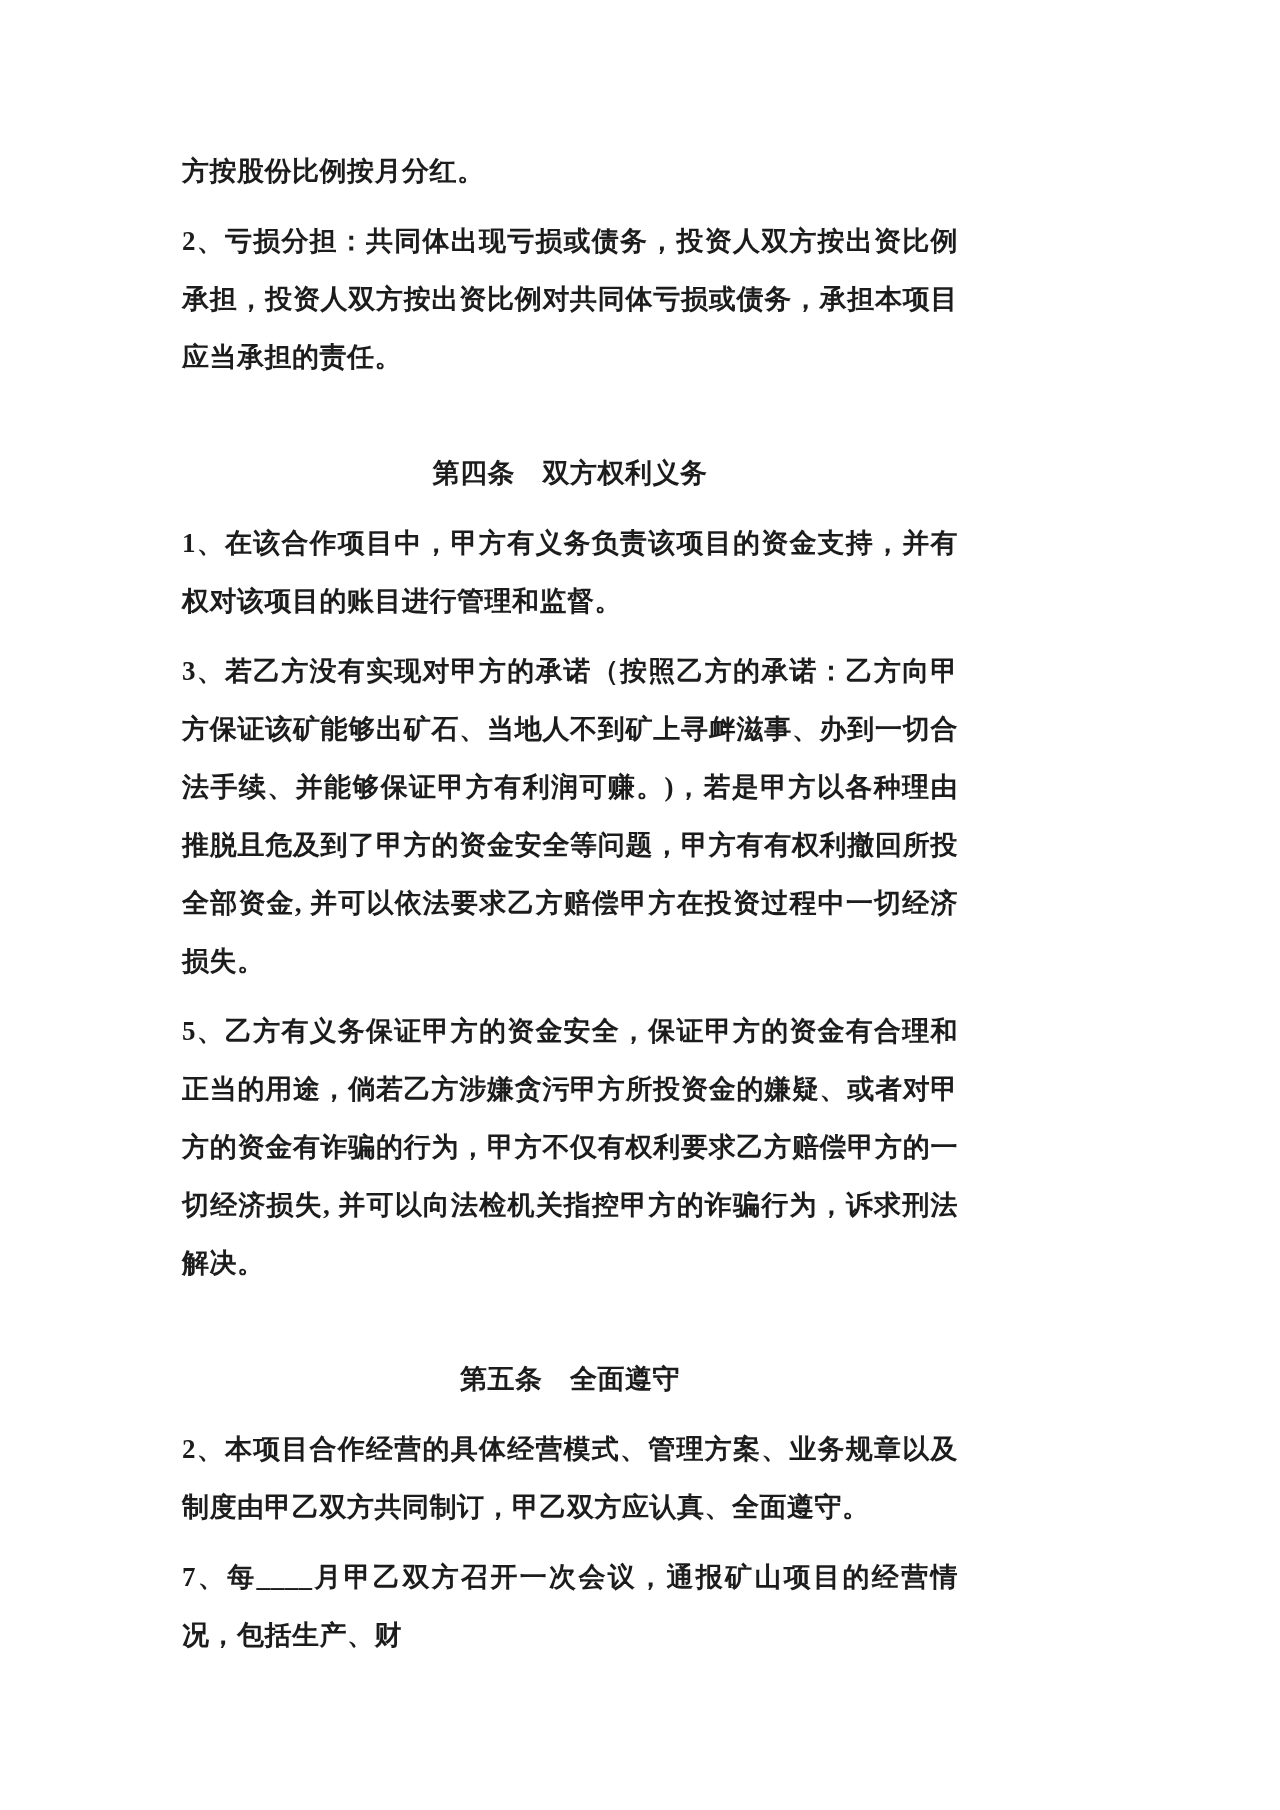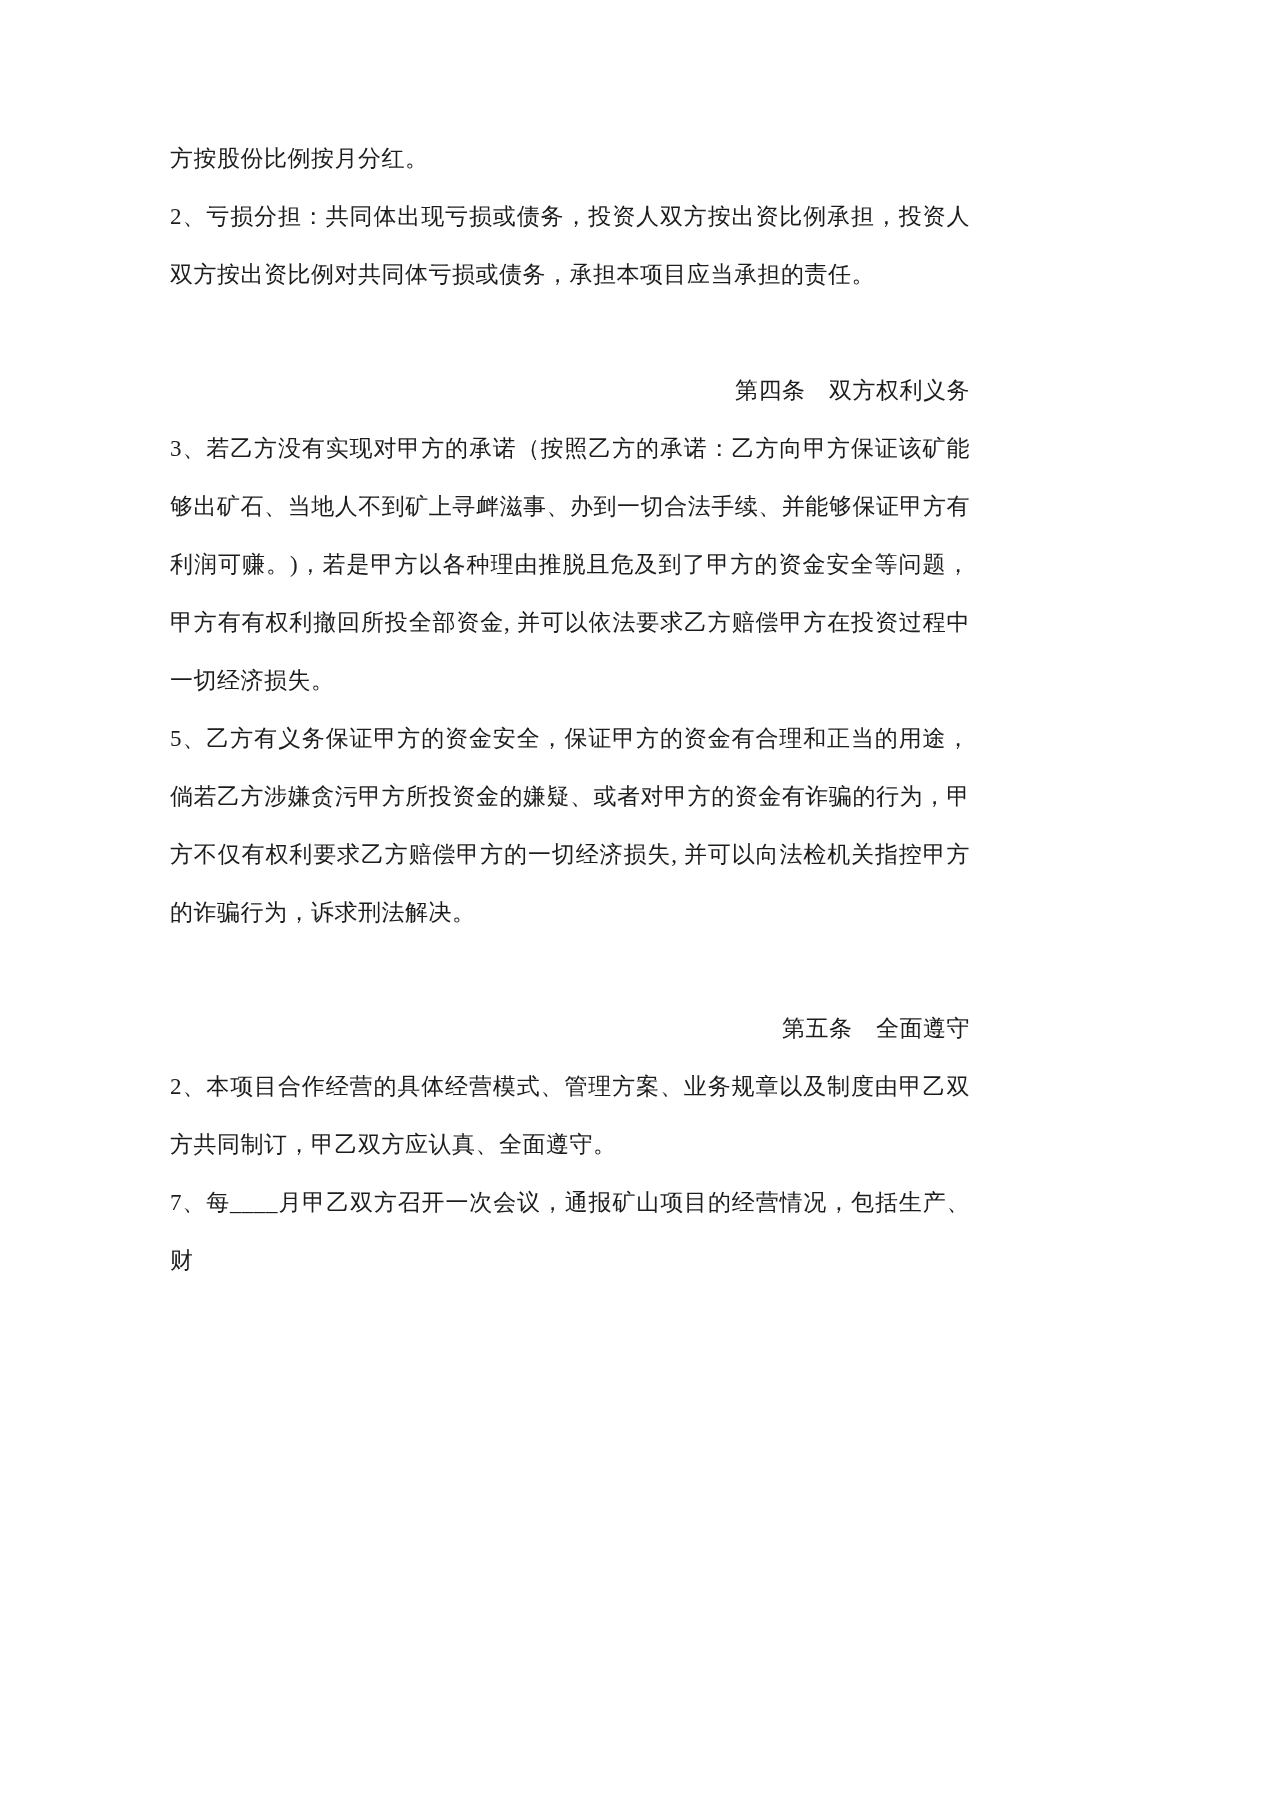--- a/index.html
+++ b/index.html
@@ -16,46 +16,47 @@
   }
   .page {
     box-sizing: border-box;
     width: 1280px;
     height: 1810px;
     background: #ffffff;
     padding: 130px 310px 0 170px;
   }
   .doc-body p,
   .doc-body h2 {
-    margin: 0;
-    font-size: 23px;
-    font-weight: normal;
+    margin: 12px;
+    font-size: 27px;
+    font-weight: bold;
     line-height: 58px;
     letter-spacing: 0.5px;
     text-align: justify;
     text-justify: inter-ideograph;
     word-break: break-all;
   }
   .doc-body h2 {
     margin-top: 58px;
-    text-align: right;
+    text-align: center;
   }
 </style>
 </head>
 <body>
 
 <div class="page">
   <div class="doc-body">
 
     <p>方按股份比例按月分红。</p>
 
     <p>2、亏损分担：共同体出现亏损或债务，投资人双方按出资比例承担，投资人双方按出资比例对共同体亏损或债务，承担本项目应当承担的责任。</p>
 
     <h2>第四条　双方权利义务</h2>
 
+    <p>1、在该合作项目中，甲方有义务负责该项目的资金支持，并有权对该项目的账目进行管理和监督。</p>
 
 
     <p>3、若乙方没有实现对甲方的承诺（按照乙方的承诺：乙方向甲方保证该矿能够出矿石、当地人不到矿上寻衅滋事、办到一切合法手续、并能够保证甲方有利润可赚。)，若是甲方以各种理由推脱且危及到了甲方的资金安全等问题，甲方有有权利撤回所投全部资金, 并可以依法要求乙方赔偿甲方在投资过程中一切经济损失。</p>
 
     <p>5、乙方有义务保证甲方的资金安全，保证甲方的资金有合理和正当的用途，倘若乙方涉嫌贪污甲方所投资金的嫌疑、或者对甲方的资金有诈骗的行为，甲方不仅有权利要求乙方赔偿甲方的一切经济损失, 并可以向法检机关指控甲方的诈骗行为，诉求刑法解决。</p>
 
     <h2>第五条　全面遵守</h2>
 
     <p>2、本项目合作经营的具体经营模式、管理方案、业务规章以及制度由甲乙双方共同制订，甲乙双方应认真、全面遵守。</p>
 

